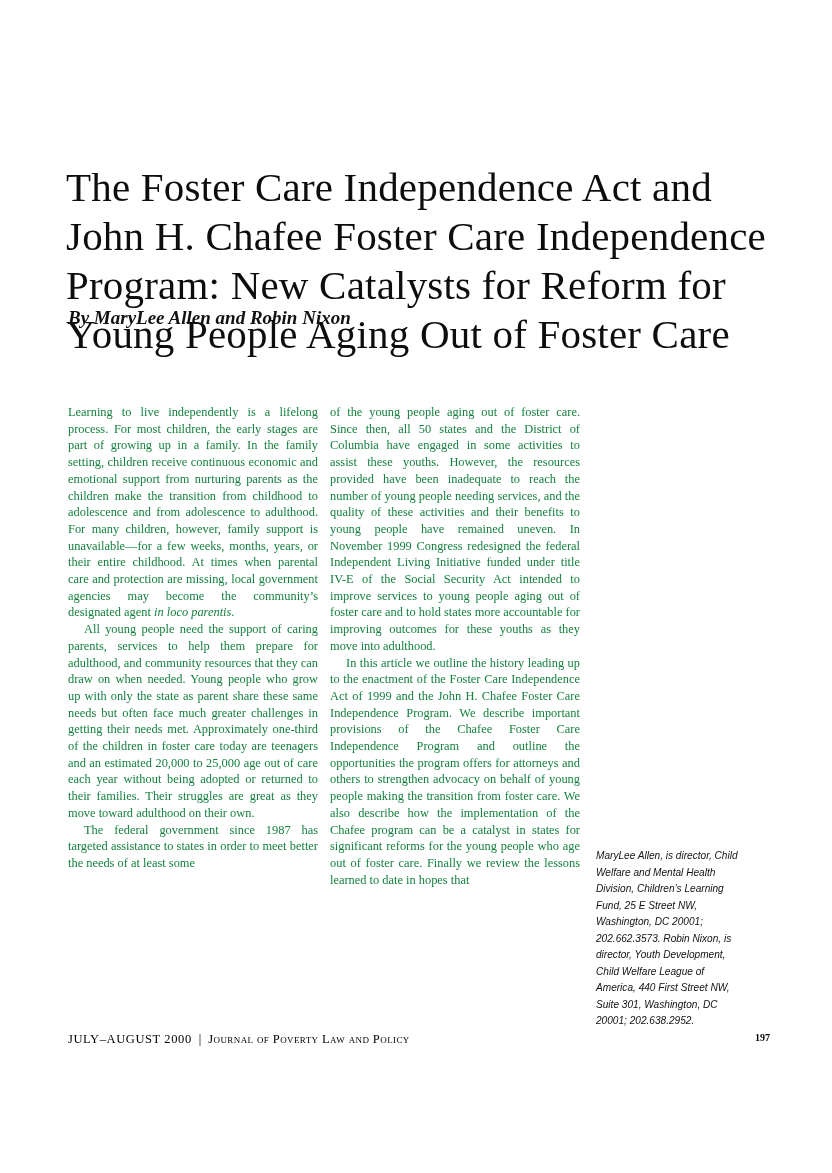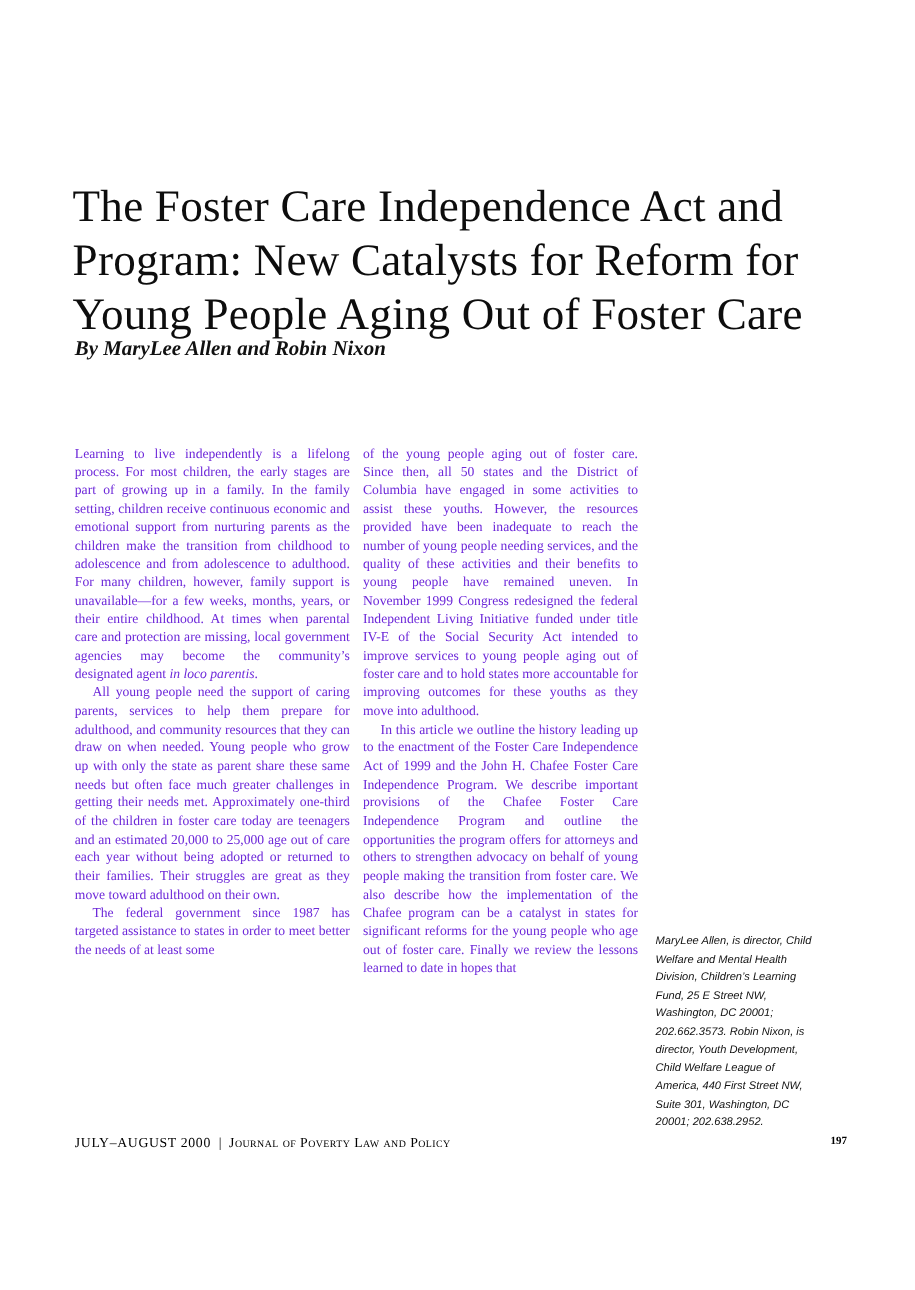--- a/index.html
+++ b/index.html
@@ -13,21 +13,21 @@
   }
   .title span { display: block; white-space: nowrap; }
   .byline {
     position: absolute; left: 68px; top: 307px;
     font-family: "Liberation Serif", "DejaVu Serif", serif;
     font-style: italic; font-weight: bold; font-size: 19px; color: #111;
   }
   .col {
     position: absolute; top: 404px; width: 250px;
     font-family: "Liberation Serif", "DejaVu Serif", serif;
-    font-size: 12.4px; line-height: 16.7px; color: #6d28d9;
+    font-size: 12.4px; line-height: 16.7px; color: #15803d;
   }
   .col p { margin: 0; text-align: justify; text-align-last: left; }
   .col p.indent { text-indent: 16px; }
   .col1 { left: 68px; }
   .col2 { left: 330px; }
   .note {
     position: absolute; left: 596px; top: 848px; width: 190px;
     font-family: "Liberation Sans", "DejaVu Sans", sans-serif;
     font-style: italic; font-size: 10.1px; line-height: 16.5px; color: #111;
   }
@@ -42,20 +42,21 @@
   .footer .journal { font-variant: small-caps; letter-spacing: 0.4px; }
   .footer .pageno { position: absolute; right: 0; top: 0; font-weight: bold; font-size: 10px; }
 </style>
 </head>
 <body>
 
 <div class="page">
 
   <h1 class="title">
     <span>The Foster Care Independence Act and</span>
+    <span>John H. Chafee Foster Care Independence</span>
     <span>Program: New Catalysts for Reform for</span>
     <span>Young People Aging Out of Foster Care</span>
   </h1>
 
   <div class="byline">By MaryLee Allen and Robin Nixon</div>
 
   <div class="col col1">
     <p><span>Learning to live independently is a lifelong process. For most children, the early stages are part of growing up in a family. In the family setting, children receive continuous economic and emotional support from nurturing parents as the children make the transition from childhood to adolescence and from adolescence to adulthood. For many children, however, family support is unavailable—for a few weeks, months, years, or their entire childhood. At times when parental care and protection are missing, local government agencies may become the community’s designated agent </span><em>in loco parentis</em><span>.</span></p>
     <p class="indent">All young people need the support of caring parents, services to help them prepare for adulthood, and community resources that they can draw on when needed. Young people who grow up with only the state as parent share these same needs but often face much greater challenges in getting their needs met. Approximately one-third of the children in foster care today are teenagers and an estimated 20,000 to 25,000 age out of care each year without being adopted or returned to their families. Their struggles are great as they move toward adulthood on their own.</p>
     <p class="indent">The federal government since 1987 has targeted assistance to states in order to meet better the needs of at least some</p>

